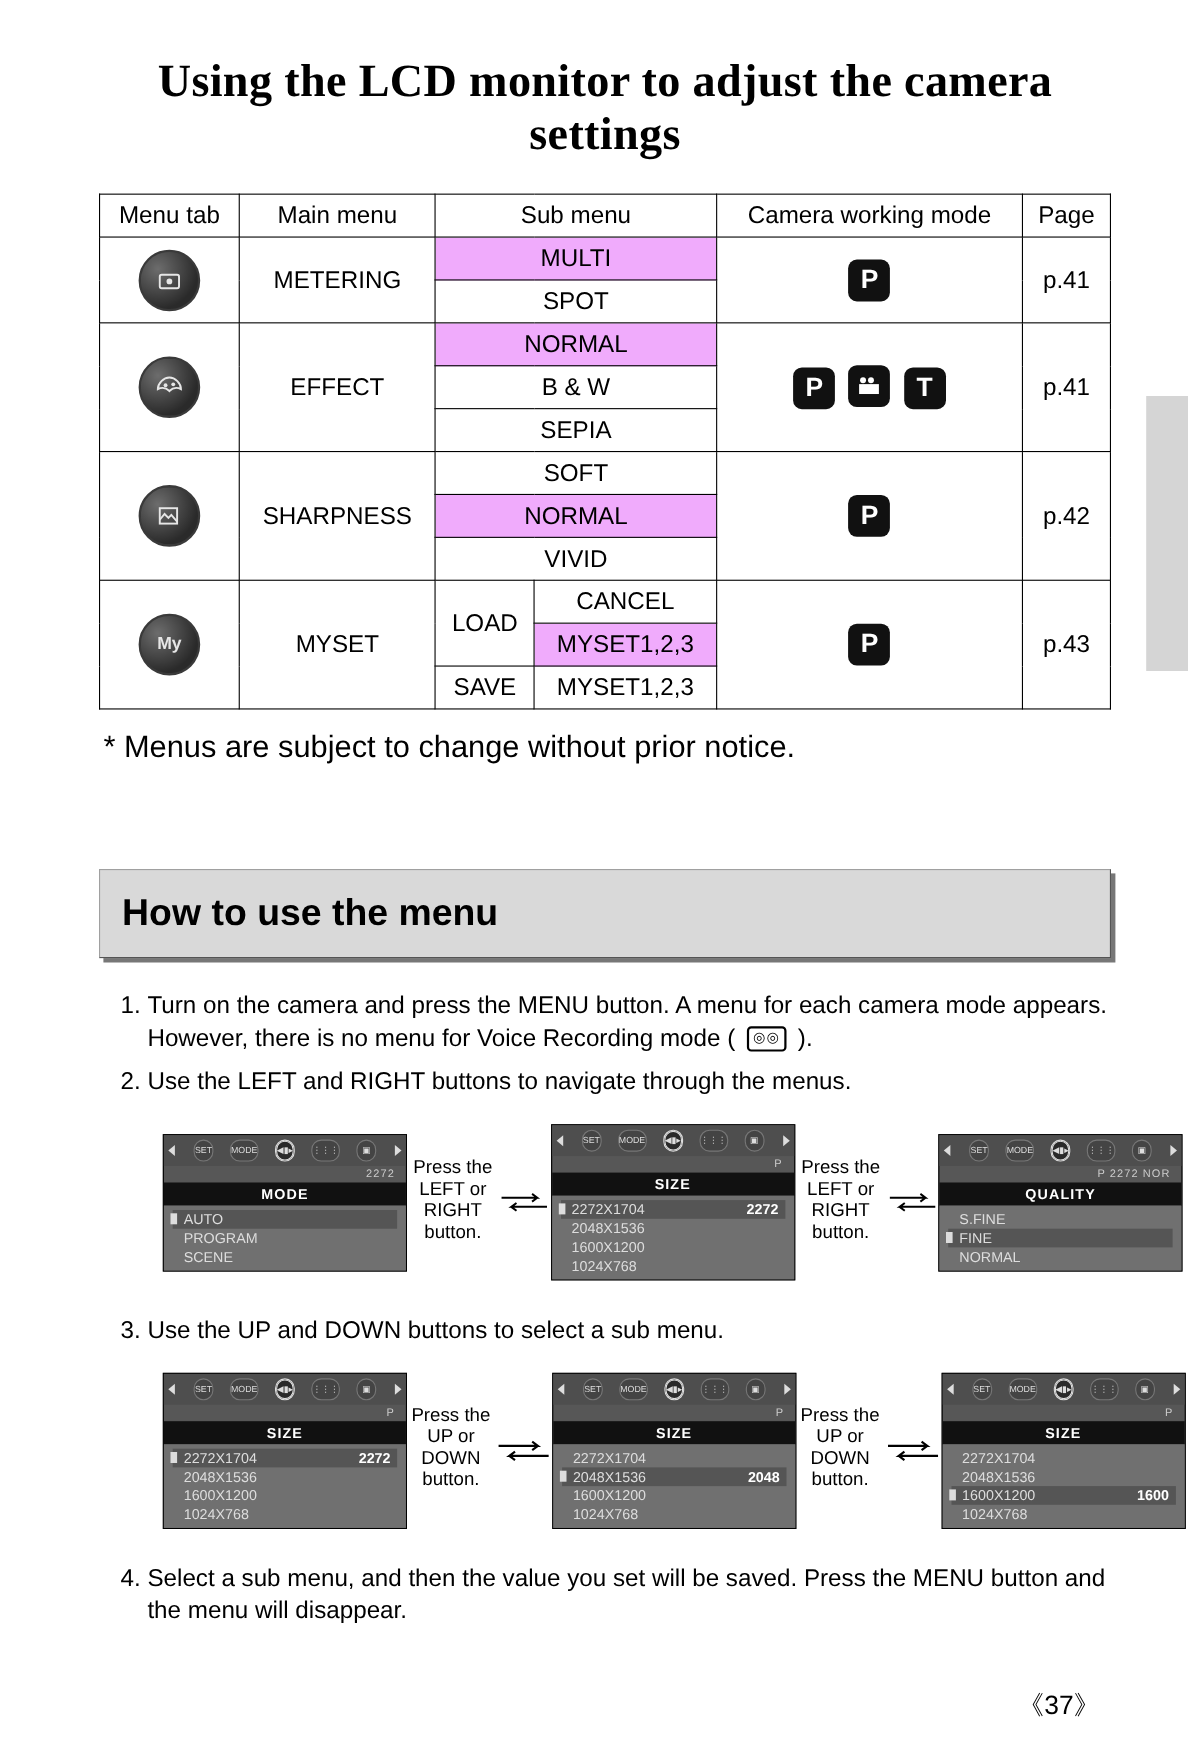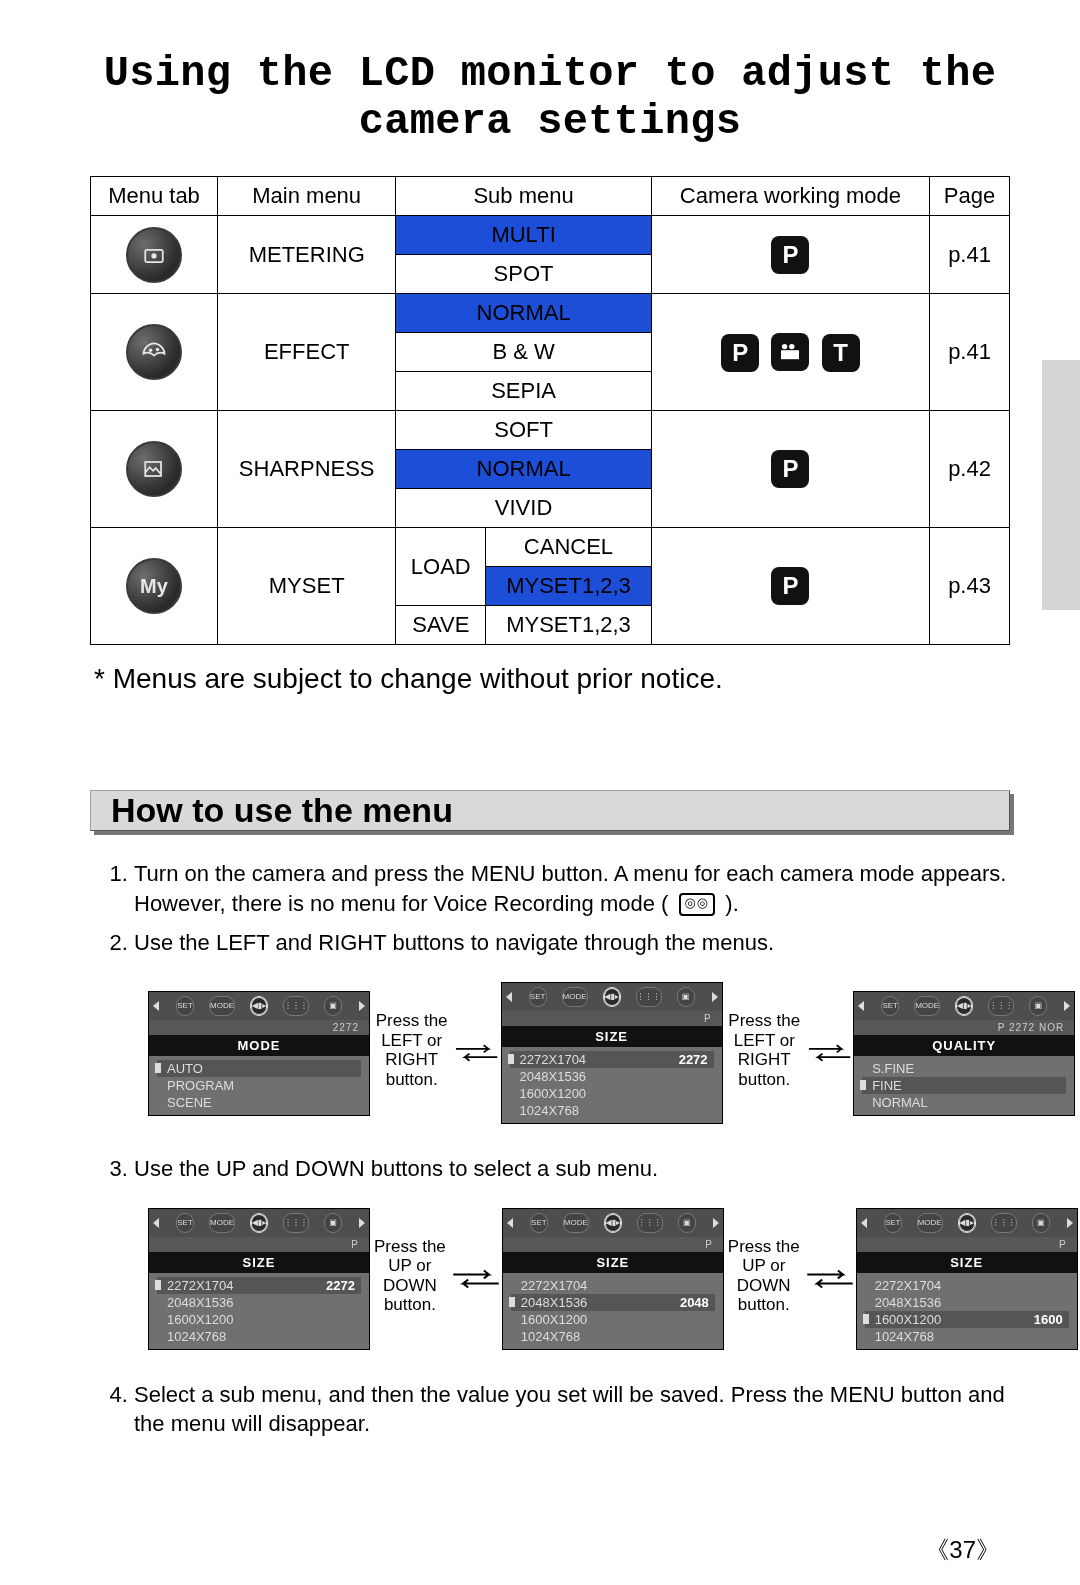--- a/index.html
+++ b/index.html
@@ -1,38 +1,38 @@
 <!DOCTYPE html>
 <html><head>
 <meta charset="utf-8">
 <style>
   html,body{margin:0;padding:0;background:#fff;}
   body{width:1080px;height:1585px;font-family:Arial,Helvetica,sans-serif;color:#000;position:relative;}
   .page{padding:40px 70px 0 90px;}
-  h1{font-family:Liberation Mono, monospace;font-size:42px;font-weight:bold;text-align:center;margin:10px 0 30px;letter-spacing:.3px;}
+  h1{font-family:Liberation Serif, serif;font-size:42px;font-weight:bold;text-align:center;margin:10px 0 30px;letter-spacing:.3px;}
 
   
   table.settings{border-collapse:collapse;width:100%;font-size:22px;}
   table.settings th,table.settings td{border:1px solid #000;padding:6px 8px;text-align:center;vertical-align:middle;}
   table.settings th{font-weight:normal;}
-  .shade{background:#1d4ed8;}
-
-  .icon-circ{display:inline-flex;align-items:center;justify-content:center;width:52px;height:52px;border-radius:50%;background:radial-gradient(circle at 30% 30%, #6d6d6d 0%, #2a2a2a 70%);color:#e6e6e6;font-size:20px;border:2px solid #3a3a3a;}
+  .shade{background:#f0abfc;}
+
+  .icon-circ{display:inline-flex;align-items:center;justify-content:center;width:52px;height:52px;border-radius:50%;background:radial-gradient(circle at 30% 30%, #6d6d6d 0%, #2a2a2a 70%);color:#e6e6e6;font-size:16px;border:2px solid #3a3a3a;}
   .icon-circ svg{width:28px;height:28px;fill:none;stroke:#e6e6e6;stroke-width:2;}
   .icon-circ.my{font-weight:bold;font-family:Arial;}
 
   .mode-badge{display:inline-flex;align-items:center;justify-content:center;width:38px;height:38px;border-radius:8px;background:#111;color:#fff;font-weight:bold;font-size:24px;margin:0 3px;}
   .mode-badge svg{width:22px;height:18px;fill:#fff;}
 
   .footnote{font-family:Arial;font-size:28px;margin:18px 0 0 4px;}
 
   .thumb-tab{position:absolute;right:0;top:360px;width:38px;height:250px;background:#d5d5d5;}
 
   
-  .section-bar{margin:95px 0 28px;background:#d9d9d9;border:1px solid #a0a0a0;border-right-color:#555;border-bottom-color:#555;box-shadow:4px 4px 0 #777;padding:0 20px;font-family:Arial;font-size:34px;font-weight:bold;}
+  .section-bar{margin:95px 0 28px;background:#d9d9d9;border:1px solid #a0a0a0;border-right-color:#555;border-bottom-color:#555;box-shadow:4px 4px 0 #777;padding:20px 20px;font-family:Arial;font-size:34px;font-weight:bold;}
 
   
   ol.steps{font-family:Arial;font-size:22px;line-height:1.35;padding-left:44px;margin:0 0 24px;}
   ol.steps li{margin-bottom:10px;}
   .vr-icon{display:inline-block;vertical-align:middle;border:2px solid #000;border-radius:4px;padding:0 4px;font-size:13px;line-height:15px;height:19px;margin:0 4px;letter-spacing:1px;}
 
   
   .lcd-row{display:flex;align-items:center;justify-content:space-between;margin:16px 0 30px;padding-left:58px;}
   .arrow-col{display:flex;align-items:center;font-family:Arial;font-size:17px;line-height:1.15;}
   .arrow-col .txt{margin-bottom:6px;text-align:center;}

